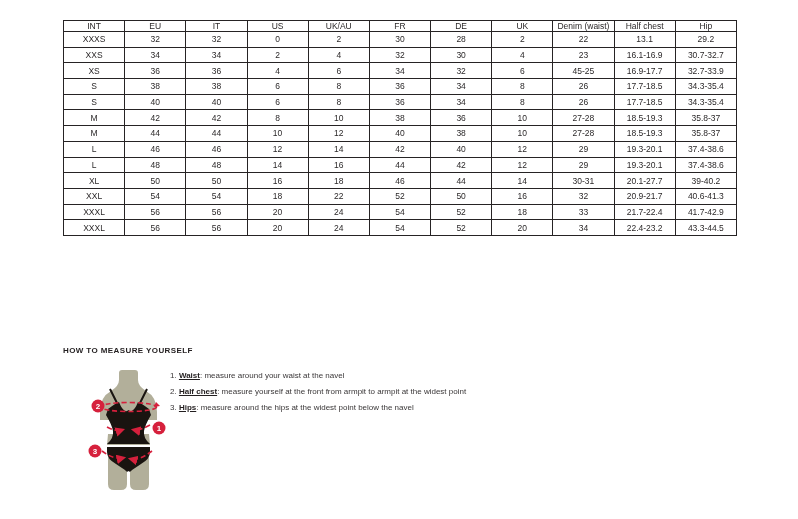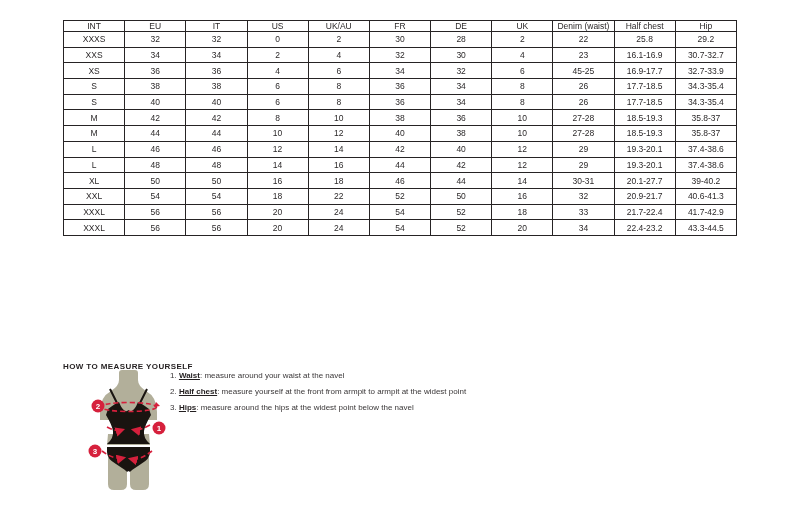--- a/index.html
+++ b/index.html
@@ -18,21 +18,21 @@
   }
   .size-table th,.size-table td{
     border:1px solid #262324;
     text-align:center;vertical-align:middle;
     font-weight:normal;padding:0;
     white-space:nowrap;overflow:hidden;
   }
   .size-table{border:1.5px solid #262324;}
   
   .measure-heading{
-    position:absolute;left:63px;top:362px;
+    position:absolute;left:63px;top:346px;
     font-size:8px;font-weight:bold;letter-spacing:.4px;color:#231f20;
   }
   .instructions{
     position:absolute;left:170px;top:368px;
     font-size:8px;color:#3a3738;
   }
   .instr-line{height:16px;line-height:16px;white-space:nowrap;}
   .instr-line b{color:#231f20;text-decoration:underline;}
   
   .figure-wrap{position:absolute;left:72px;top:368px;width:100px;height:140px;}
@@ -64,21 +64,21 @@
       <tr>
         <td>XXXS</td>
         <td>32</td>
         <td>32</td>
         <td>0</td>
         <td>2</td>
         <td>30</td>
         <td>28</td>
         <td>2</td>
         <td>22</td>
-        <td>25.8</td>
+        <td>13.1</td>
         <td>29.2</td>
       </tr>
       <tr>
         <td>XXS</td>
         <td>34</td>
         <td>34</td>
         <td>2</td>
         <td>4</td>
         <td>32</td>
         <td>30</td>

